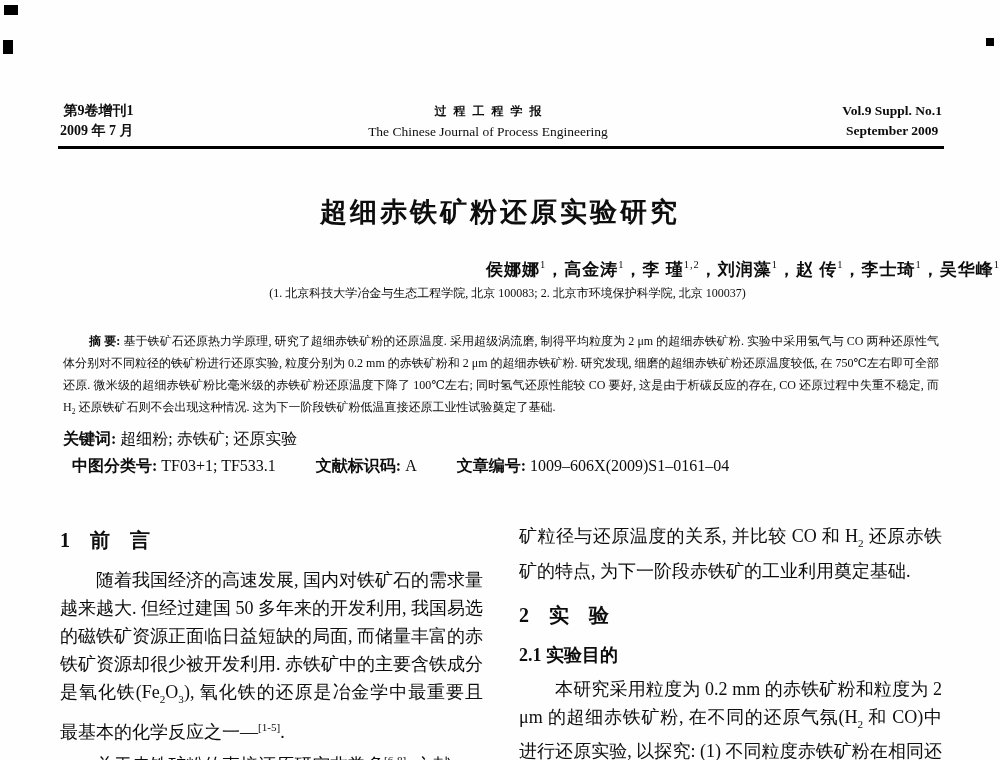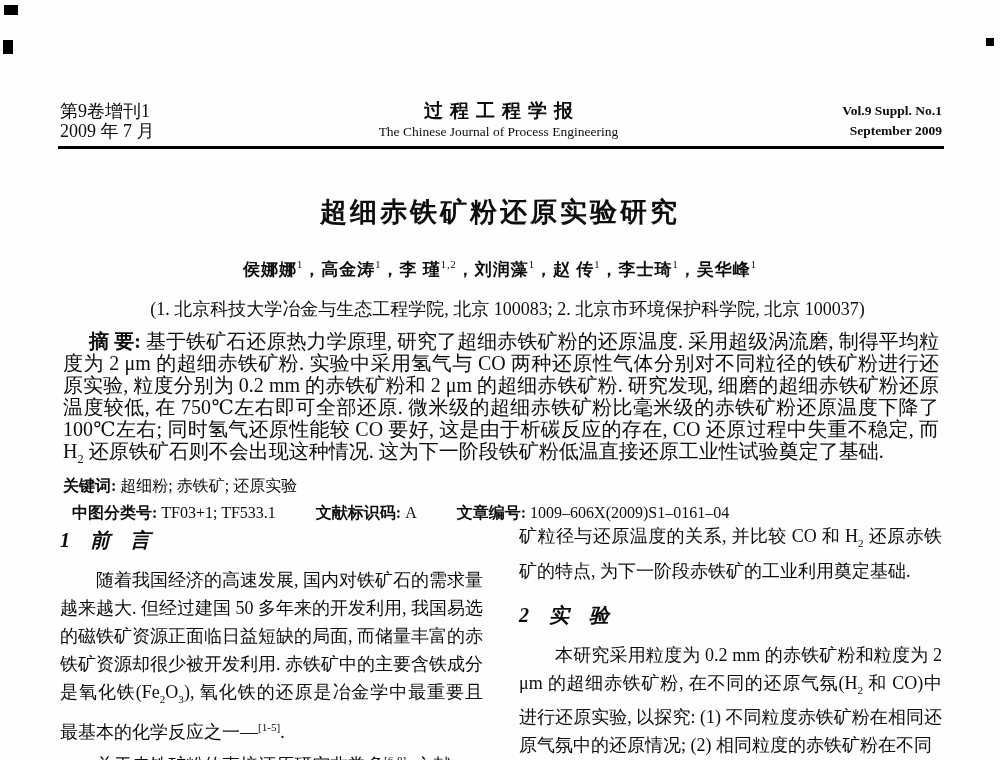--- a/index.html
+++ b/index.html
@@ -14,63 +14,63 @@
     color: #0d0d0d;
     margin: 0 auto;
   }
   .scan-mark { position: absolute; background: #000; }
 
   
   .jheader {
     position: absolute; left: 60px; top: 101px; width: 882px;
     display: flex; justify-content: space-between; align-items: flex-start;
   }
-  .jh-left { font-size: 18px; line-height: 20px; font-weight: normal; text-align: left; }
+  .jh-left { font-size: 14px; line-height: 20px; font-weight: bold; text-align: right; }
   .jh-center { text-align: center; }
-  .journal-cn { font-size: 19px; font-weight: bold; letter-spacing: 7px; text-indent: 7px; line-height: 20px; }
+  .journal-cn { font-size: 12px; font-weight: bold; letter-spacing: 7px; text-indent: 7px; line-height: 20px; }
   .journal-en { font-size: 13.5px; line-height: 19px; margin-top: 1px; }
-  .jh-right { font-size: 13.5px; line-height: 20px; font-weight: bold; text-align: right; }
+  .jh-right { font-size: 13.5px; line-height: 20px; font-weight: bold; text-align: center; }
   .jh-rule { position: absolute; left: 58px; top: 146px; width: 886px; height: 3px; background: #000; }
 
   
   .paper-title {
     position: absolute; left: 0; top: 194px; width: 100%;
     text-align: center; font-size: 27px; font-weight: bold; letter-spacing: 3px;
   }
   .authors {
     position: absolute; left: 0; top: 258px; width: 100%;
-    text-align: center; font-size: 17px; font-weight: bold; letter-spacing: 1px;
+    text-align: right; font-size: 17px; font-weight: bold; letter-spacing: 1px;
   }
   .authors sup { font-size: 10.5px; font-weight: normal; }
   .affiliation {
-    position: absolute; left: 0; top: 297px; width: 100%;
-    text-align: center; font-size: 18px; padding-left: 15px;
+    position: absolute; left: 0; top: 285px; width: 100%;
+    text-align: center; font-size: 12px; padding-left: 15px;
   }
 
   
   .front { position: absolute; left: 63px; top: 330px; width: 876px; }
-  .abstract { margin: 0; font-size: 20px; line-height: 22px; text-align: justify; text-indent: 26px; }
+  .abstract { margin: 0; font-size: 12px; line-height: 22px; text-align: justify; text-indent: 26px; }
   .abstract .lbl { font-weight: bold; }
   sub { font-size: 0.62em; }
   sup { font-size: 0.62em; vertical-align: super; }
   .kw-line { margin: 4px 0 0 0; font-size: 16px; line-height: 24px; }
   .kw-line .lbl { font-weight: bold; }
   .meta-line { margin: 3px 0 0 9px; font-size: 16px; line-height: 24px; }
   .meta-line .lbl { font-weight: bold; }
   .meta-seg { margin-right: 40px; }
 
   
   .columns {
     position: absolute; left: 60px; top: 518px; width: 882px;
     display: flex; gap: 36px;
   }
   .col { width: 423px; font-size: 18px; line-height: 28px; text-align: justify; }
   .col p { margin: 0; }
   .p-indent { text-indent: 36px; }
-  .sec-h { font-size: 20px; font-weight: bold; margin: 8px 0 12px 0; font-style: italic; }
+  .sec-h { font-size: 20px; font-weight: bold; margin: 8px 0 12px 0; }
   .sec-h2 { margin: 16px 0 12px 0; }
   .subsec-h { font-size: 18px; font-weight: bold; margin: 8px 0 6px 0; }
   .cont-first { margin-top: 4px !important; }
 </style>
 </head>
 <body>
 
 <div class="page">
 
   <div class="scan-mark" style="left:4px; top:5px; width:14px; height:10px;"></div>
@@ -105,17 +105,18 @@
 
   <div class="columns">
     <div class="col">
       <div class="sec-h">1　前　言</div>
       <p class="p-indent">随着我国经济的高速发展, 国内对铁矿石的需求量越来越大. 但经过建国 50 多年来的开发利用, 我国易选的磁铁矿资源正面临日益短缺的局面, 而储量丰富的赤铁矿资源却很少被开发利用. 赤铁矿中的主要含铁成分是氧化铁(Fe<sub>2</sub>O<sub>3</sub>), 氧化铁的还原是冶金学中最重要且最基本的化学反应之一—<sup>[1-5]</sup>.</p>
       <p class="p-indent">关于赤铁矿粉的直接还原研究非常多<sup>[6-8]</sup>. 文献</p>
     </div>
     <div class="col">
       <p class="cont-first">矿粒径与还原温度的关系, 并比较 CO 和 H<sub>2</sub> 还原赤铁矿的特点, 为下一阶段赤铁矿的工业利用奠定基础.</p>
       <div class="sec-h sec-h2">2　实　验</div>
+      <div class="subsec-h">2.1 实验目的</div>
       <p class="p-indent">本研究采用粒度为 0.2 mm 的赤铁矿粉和粒度为 2 μm 的超细赤铁矿粉, 在不同的还原气氛(H<sub>2</sub> 和 CO)中进行还原实验, 以探究: (1) 不同粒度赤铁矿粉在相同还原气氛中的还原情况; (2) 相同粒度的赤铁矿粉在不同</p>
     </div>
   </div>
 
 </div>
 
 </body></html>

